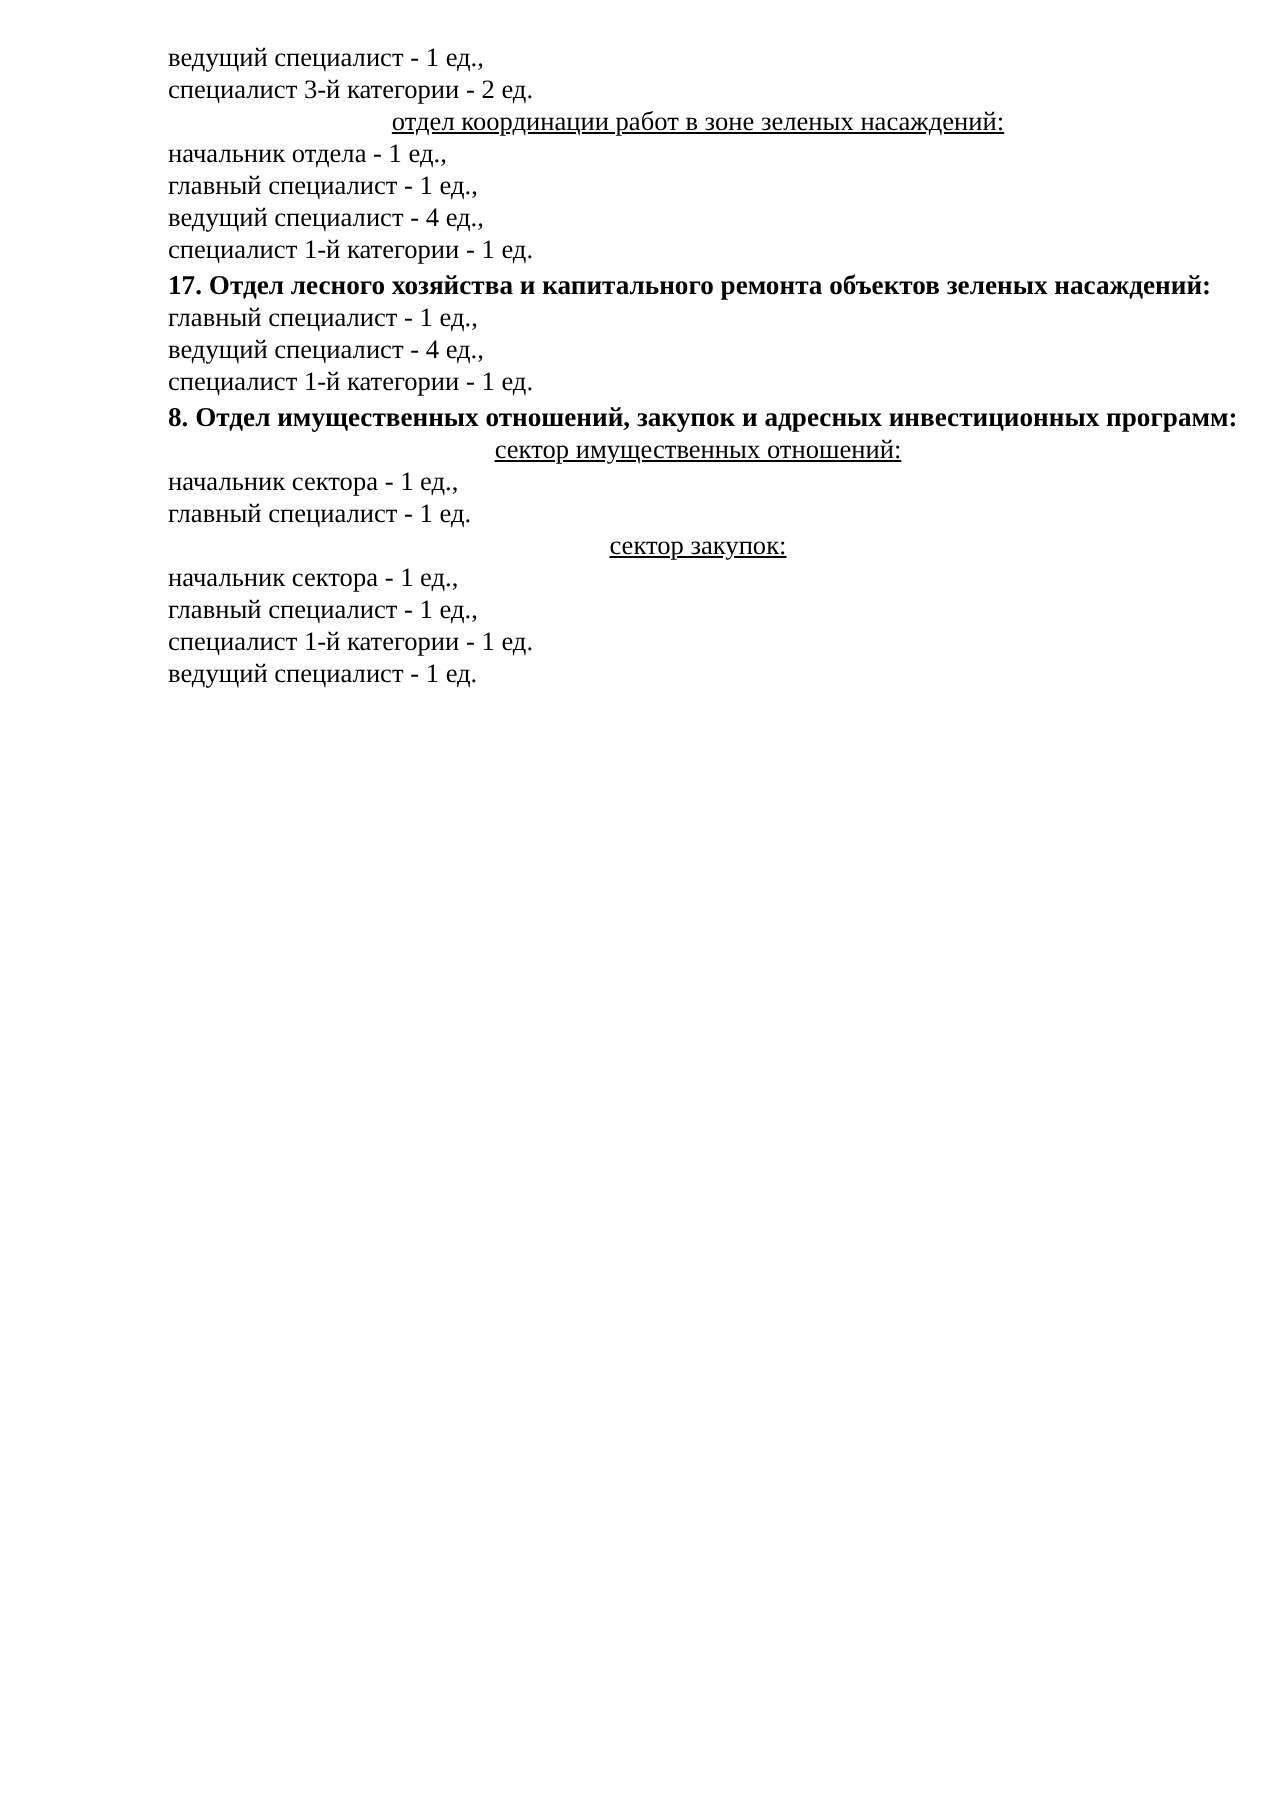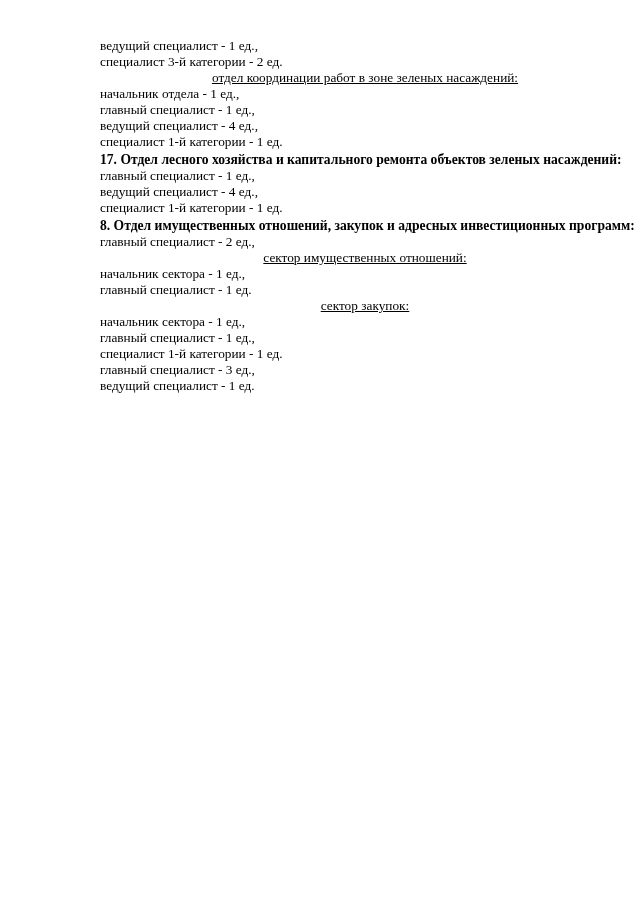--- a/index.html
+++ b/index.html
@@ -11,23 +11,22 @@
       width: 640px;
       height: 905px;
       position: relative;
       overflow: hidden;
       font-family: "Liberation Serif", "DejaVu Serif", serif;
       color: #000000;
     }
     .page {
       position: absolute;
       left: 84px;
-      top: 38px;
+      top: 21px;
       width: 530px;
-      margin-left: 16px;
     }
     .line {
       font-size: 13.3px;
       line-height: 16px;
       height: 16px;
       white-space: nowrap;
       letter-spacing: 0px;
     }
     .line.underline {
       text-decoration: underline;
@@ -51,23 +50,21 @@
   <div class="line underline">отдел координации работ в зоне зеленых насаждений:</div>
   <div class="line">начальник отдела - 1 ед.,</div>
   <div class="line">главный специалист - 1 ед.,</div>
   <div class="line">ведущий специалист - 4 ед.,</div>
   <div class="line">специалист 1-й категории - 1 ед.</div>
   <div class="line header">17. Отдел лесного хозяйства и капитального ремонта объектов зеленых насаждений:</div>
   <div class="line">главный специалист - 1 ед.,</div>
   <div class="line">ведущий специалист - 4 ед.,</div>
   <div class="line">специалист 1-й категории - 1 ед.</div>
   <div class="line header">8. Отдел имущественных отношений, закупок и адресных инвестиционных программ:</div>
-  <div class="line">главный специалист - 2 ед.,</div>
   <div class="line underline">сектор имущественных отношений:</div>
   <div class="line">начальник сектора - 1 ед.,</div>
   <div class="line">главный специалист - 1 ед.</div>
   <div class="line underline">сектор закупок:</div>
   <div class="line">начальник сектора - 1 ед.,</div>
   <div class="line">главный специалист - 1 ед.,</div>
   <div class="line">специалист 1-й категории - 1 ед.</div>
-  <div class="line">главный специалист - 3 ед.,</div>
   <div class="line">ведущий специалист - 1 ед.</div>
 </div>
 
 </body></html>

